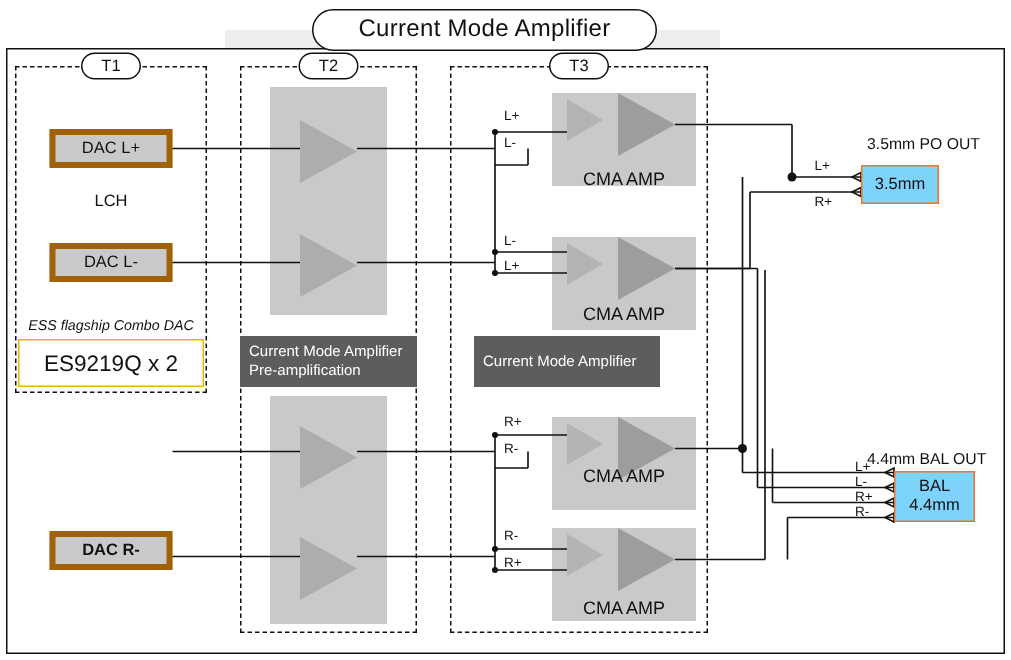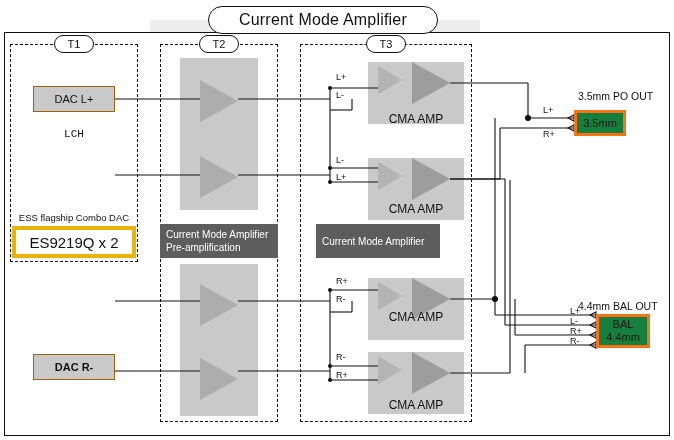--- a/index.html
+++ b/index.html
@@ -52,46 +52,46 @@
     height:18px; width:40px;
     display:flex; align-items:center; justify-content:center;
     font-size:11px; color:#111; z-index:30;
   }
   .tag-t1 { left:54px; top:35px; }
   .tag-t2 { left:199px; top:35px; }
   .tag-t3 { left:366px; top:35px; }
 
   
   .dac {
-    background:#c9c9c9; border:1px solid #a16207;
+    background:#c9c9c9; border:4px solid #a16207;
     width:82px; height:26px;
     display:flex; align-items:center; justify-content:center;
     font-size:11px; color:#111;
   }
   .dac-lp { left:33px; top:86px; }
   .dac-ln { left:33px; top:162px; }
   .dac-rp { left:33px; top:288px; }
   .dac-rn { left:33px; top:354px;font-weight:bold; }
 
   .chlabel {
     width:82px; height:16px; font-size:11px; color:#111;
-    display:flex; align-items:center; justify-content:center;font-family:Liberation Mono, monospace;
+    display:flex; align-items:center; justify-content:center;
   }
   .lch { left:33px; top:126px; }
   .rch { left:33px; top:322px; }
 
   
   .ess-small {
     left:12px; top:210px; width:124px; height:14px;
     font-size:9.5px; color:#111; display:flex; align-items:center;
-    justify-content:center; white-space:nowrap;
+    justify-content:center; white-space:nowrap;font-style:italic;
   }
   .ess-box {
     left:12px; top:226px; width:124px; height:32px;
-    border:4px solid #eab308; background:#ffffff;
+    border:1px solid #eab308; background:#ffffff;
     display:flex; align-items:center; justify-content:center;
     font-size:15px; color:#111;
   }
 
   
   .amp-panel {
     background:#c9c9c9;
     left:180px; width:78px;
   }
   .amp-panel-top { top:58px; height:152px; }
@@ -160,21 +160,21 @@
   .cap-out { left:316px; top:224px; width:124px; height:34px; }
 
   
   .out-title {
     font-size:10.5px; color:#111; white-space:nowrap;
   }
   .out-po { left:578px; top:90px; }
   .out-bal { left:578px; top:300px; }
 
   .out-box {
-    border:3px solid #f97316; background:#15803d;
+    border:1px solid #f97316; background:#7dd3fc;
     display:flex; align-items:center; justify-content:center;
     flex-direction:column;
     font-size:11px; color:#111;
   }
   .out-box-po { left:574px; top:110px; width:52px; height:26px; }
   .out-box-bal { left:596px; top:314px; width:54px; height:34px; line-height:13px; }
 
   
   .pin {
     font-size:9px; color:#111; white-space:nowrap;
@@ -202,20 +202,21 @@
   <div class="abs dashed t2-box"></div>
   <div class="abs dashed t3-box"></div>
 
   <div class="abs title-pill">Current Mode Amplifier</div>
 
   <div class="abs tag tag-t1">T1</div>
   <div class="abs tag tag-t2">T2</div>
   <div class="abs tag tag-t3">T3</div>
 
   <div class="abs dac dac-lp">DAC L+</div>
+  <div class="abs dac dac-ln">DAC L-</div>
   <div class="abs dac dac-rn">DAC R-</div>
 
   <div class="abs chlabel lch">LCH</div>
 
   <div class="abs ess-small">ESS flagship  Combo DAC</div>
   <div class="abs ess-box">ES9219Q x 2</div>
 
   <div class="abs amp-panel amp-panel-top"></div>
   <div class="abs amp-panel amp-panel-bot"></div>
 

